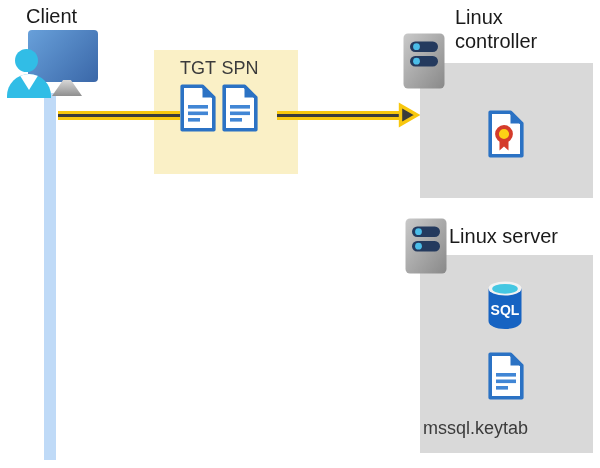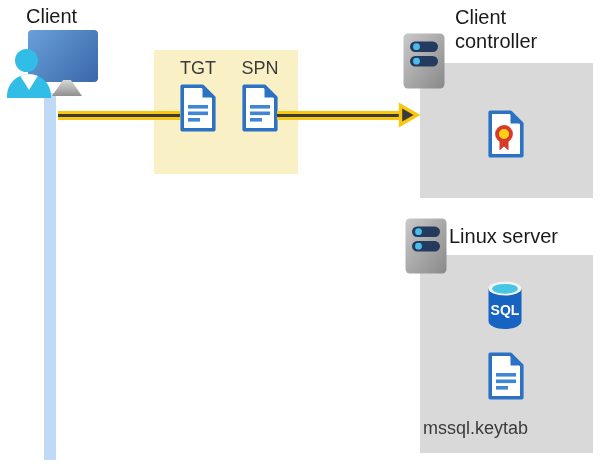--- a/index.html
+++ b/index.html
@@ -39,21 +39,21 @@
   }
 
   
   .v-line { left:44px; top:93px; width:12px; height:367px; background:var(--line-blue,#bfdaf7); }
 
   
   .ticket-box { left:154px; top:50px; width:144px; height:124px; background:var(--ticket-box-bg,#faf0c6); }
   .ticket-col { position:absolute; top:8px; width:36px; display:flex; flex-direction:column; align-items:center; }
   .ticket-col .sub-label { margin-bottom:5px; }
   .col-tgt { left:26px; }
-  .col-spn { left:88px; }
+  .col-spn { left:68px; }
 
   
   .arrow-shaft {
     height:9px;
     background:linear-gradient(to bottom,
       var(--accent-yellow,#f8c70e) 0 33%,
       var(--arrow-dark,#3b3b3b) 33% 67%,
       var(--accent-yellow,#f8c70e) 67% 100%);
   }
   .shaft-left  { left:58px;  top:111px; width:122px; }
@@ -150,21 +150,21 @@
   <div class="abs arrow-shaft shaft-left"></div>
   <div class="abs arrow-shaft shaft-right"></div>
   <svg class="abs arrow-head-svg" viewBox="0 0 22 26">
     <path d="M2.5 3.5 L19 13 L2.5 22.5 Z" fill="var(--arrow-dark,#3b3b3b)" stroke="var(--accent-yellow,#f8c70e)" stroke-width="3.4" stroke-linejoin="miter"></path>
   </svg>
 
   <div class="abs panel dc-panel"></div>
   <svg class="abs server-svg dc-server" viewBox="0 0 42 56">
     <use href="#sym-server"></use>
   </svg>
-  <div class="abs h-label dc-label">Client controller</div>
+  <div class="abs h-label dc-label">Linux controller</div>
   <svg class="abs doc-svg cert-pos" viewBox="0 0 36 48">
     <use href="#sym-cert"></use>
   </svg>
 
   <div class="abs panel linux-panel"></div>
   <svg class="abs server-svg linux-server" viewBox="0 0 42 56">
     <use href="#sym-server"></use>
   </svg>
   <div class="abs h-label linux-label">Linux server</div>
 

